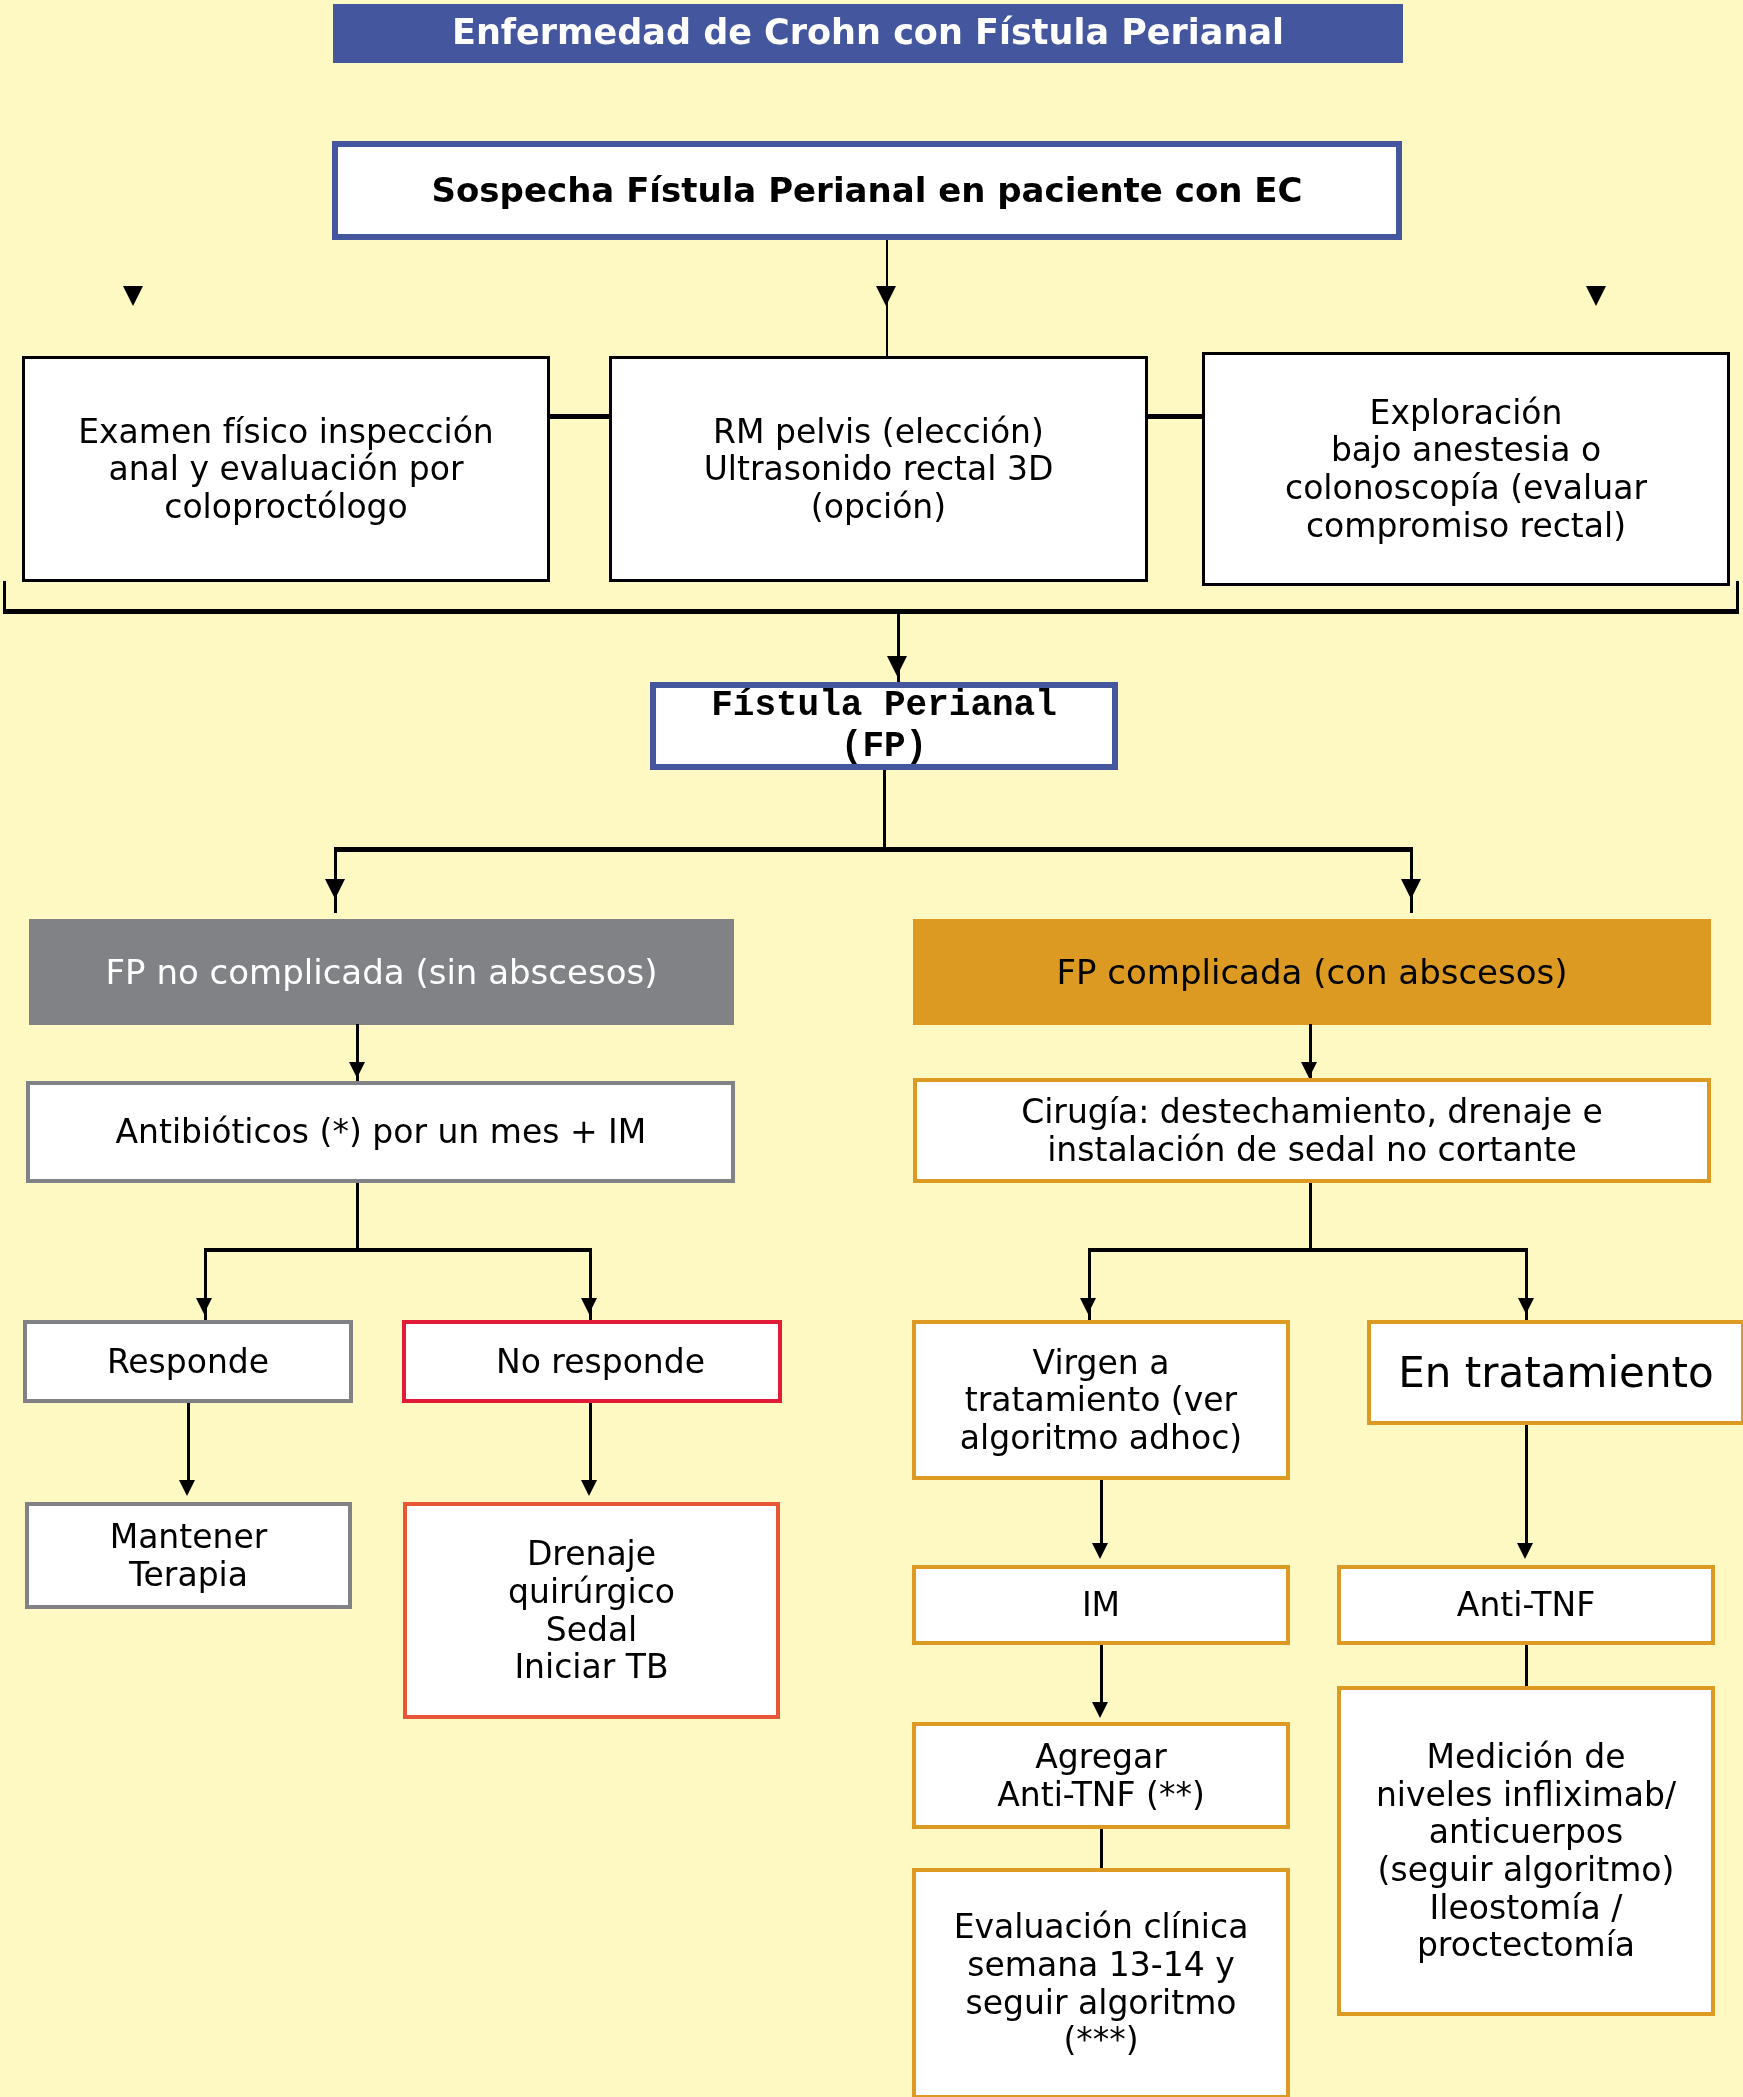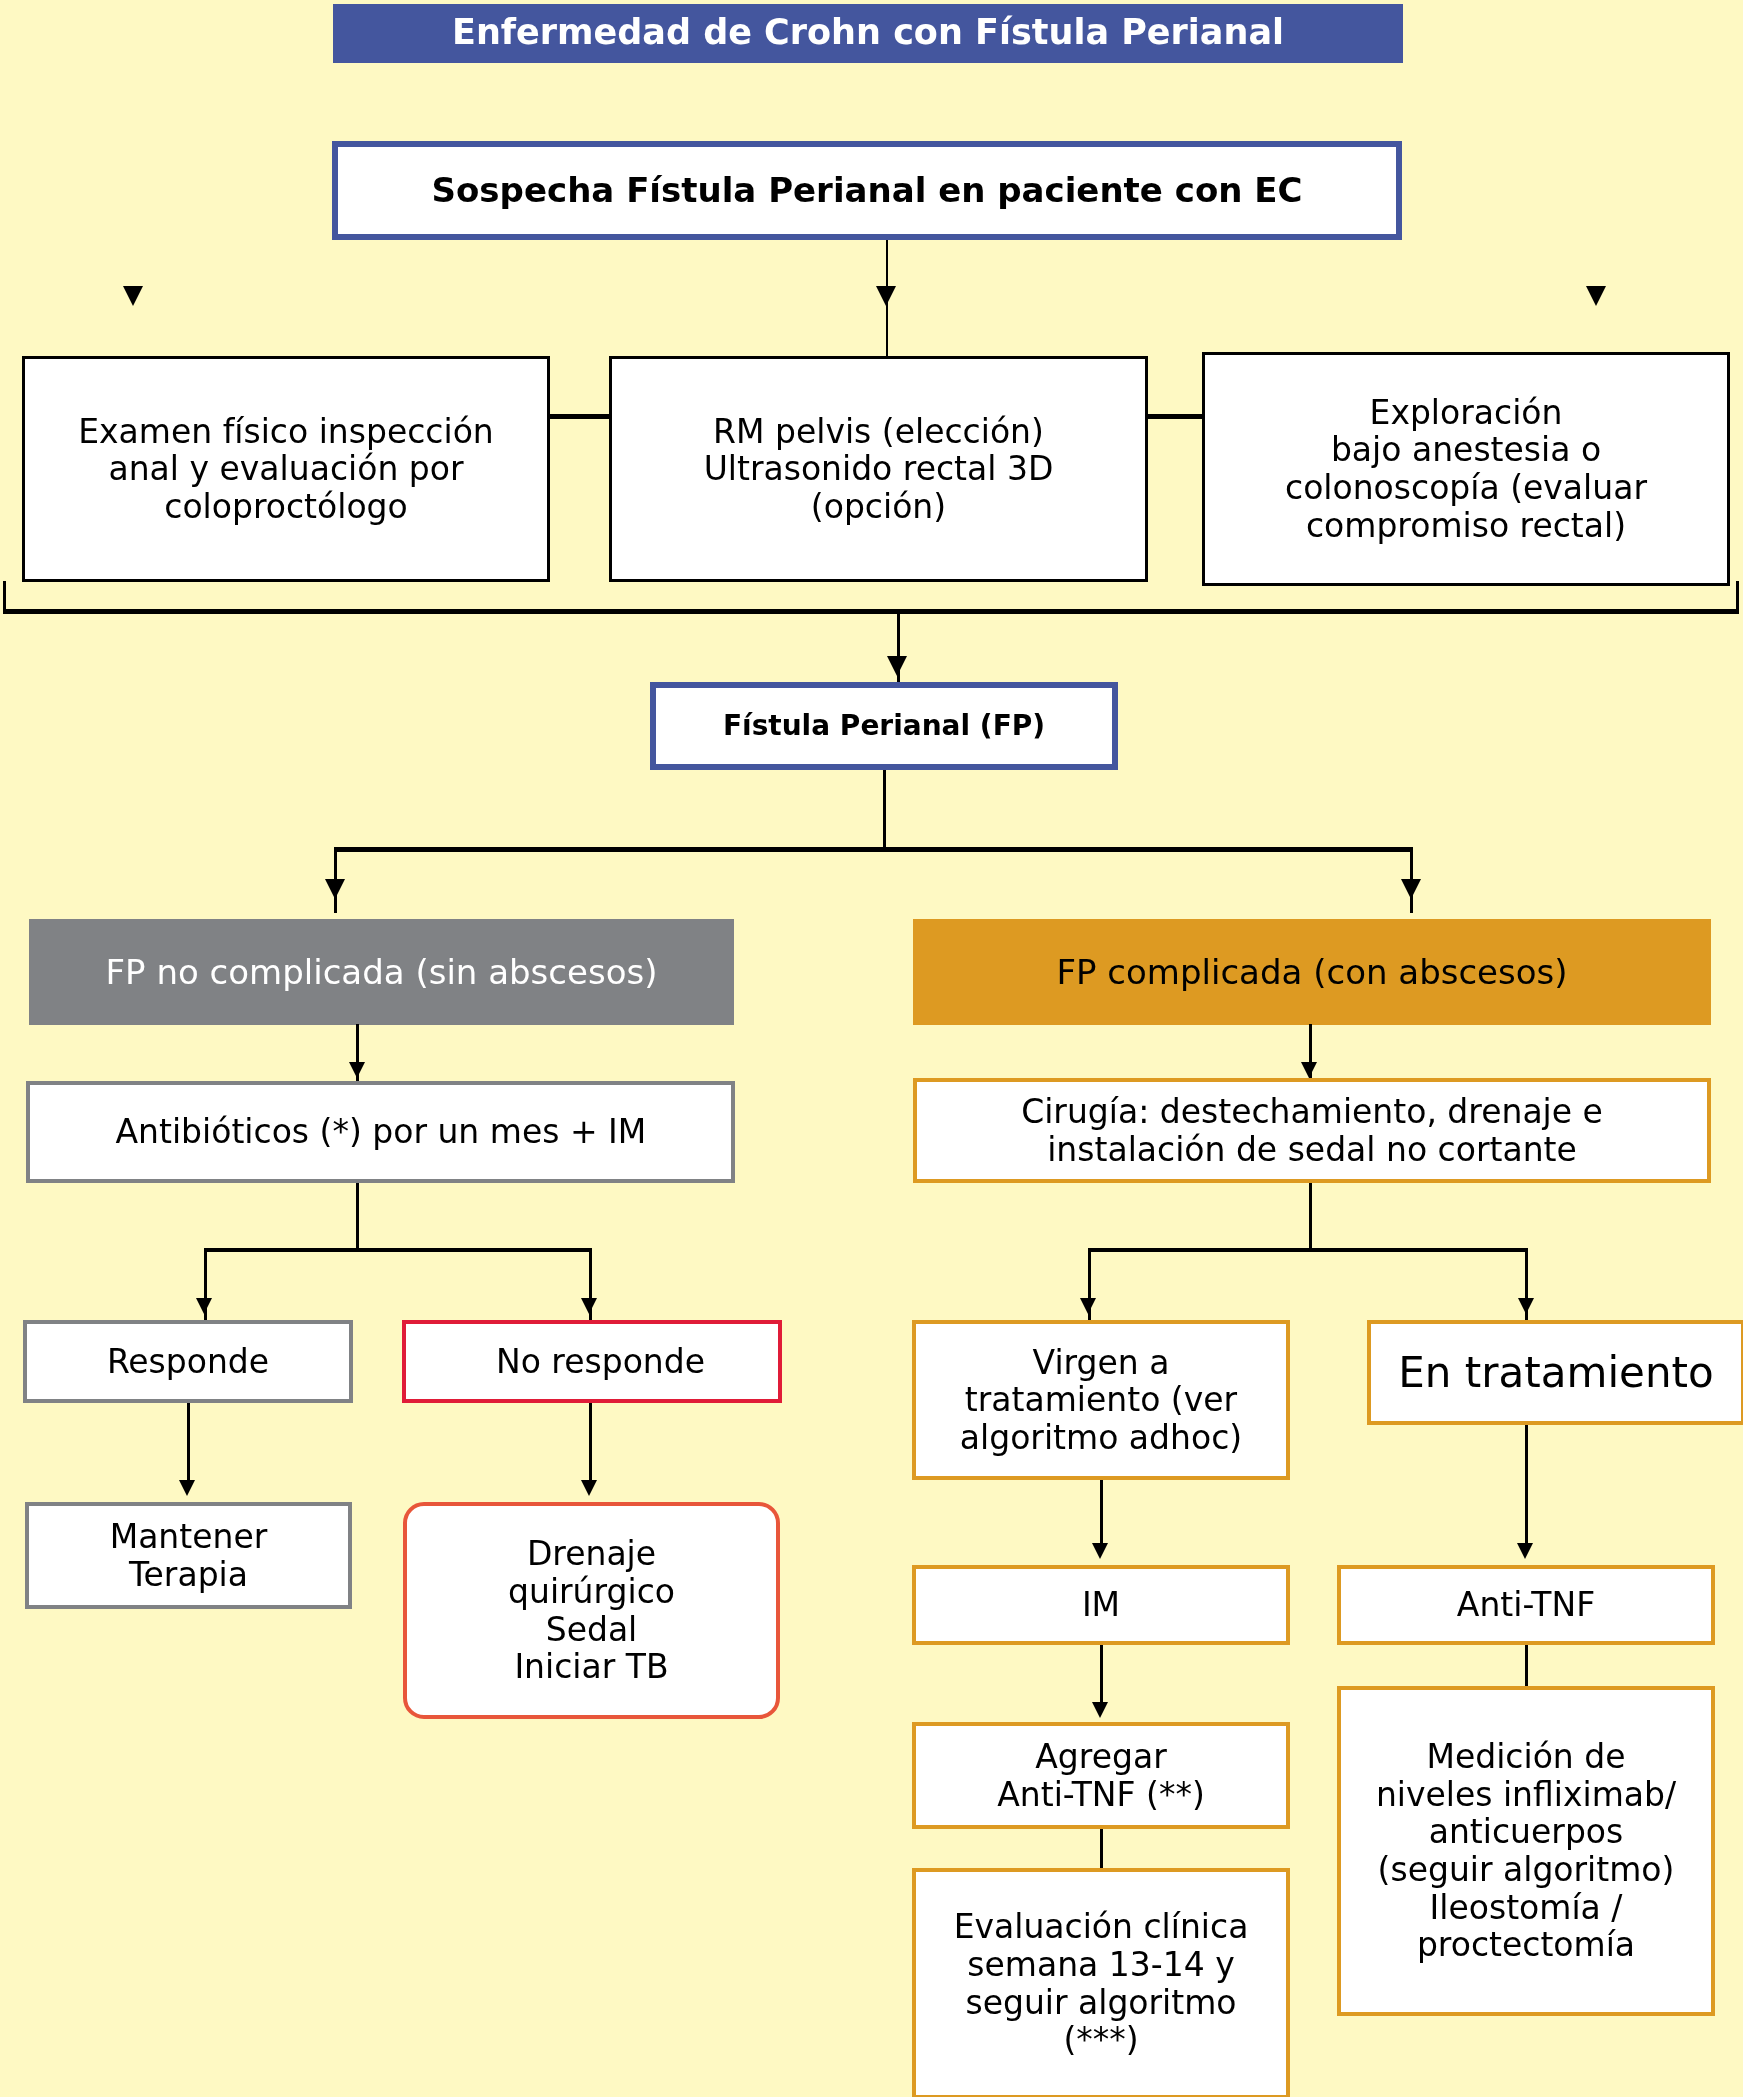--- a/index.html
+++ b/index.html
@@ -68,21 +68,21 @@
 colonoscopía (evaluar
 compromiso rectal)</span>
   </div>
 
   <div class="ln vln-thin" style="left:2.8px;top:581px;width:2.8px;height:31px;"></div>
   <div class="ln vln-thin" style="left:1736px;top:581px;width:2.8px;height:31px;"></div>
   <div class="ln hln" style="left:2.8px;top:609px;width:1736px;height:5px;"></div>
   <div class="ln vln-thin" style="left:897px;top:609px;width:2.8px;height:94px;"></div>
   <div class="arw" style="left:887px;top:656px;"></div>
 
-  <div class="box v-blue2" style="left:650px;top:682px;width:468px;height:88px;font-size:28px;">
+  <div class="box v-blue2" style="left:650px;top:682px;width:468px;height:88px;font-size:36px;font-family:Liberation Mono, monospace;">
     <span class="t">Fístula Perianal (FP)</span>
   </div>
 
   <div class="ln vln-thin" style="left:883px;top:770px;width:2.8px;height:80px;"></div>
   <div class="ln hln" style="left:334px;top:847px;width:1078px;height:5px;"></div>
   <div class="ln vln-thin" style="left:334px;top:847px;width:2.8px;height:66px;"></div>
   <div class="ln vln-thin" style="left:1410px;top:847px;width:2.8px;height:66px;"></div>
   <div class="arw" style="left:325px;top:879px;"></div>
   <div class="arw" style="left:1401px;top:879px;"></div>
 
@@ -120,21 +120,21 @@
   <div class="arw-sm" style="left:179px;top:1480px;"></div>
 
   <div class="box v-gray" style="left:25px;top:1502px;width:327px;height:107px;font-size:33px;">
     <span class="t">Mantener
 Terapia</span>
   </div>
 
   <div class="ln vln-thin" style="left:589px;top:1403px;width:2.8px;height:83px;"></div>
   <div class="arw-sm" style="left:581px;top:1480px;"></div>
 
-  <div class="box v-tomato" style="left:403px;top:1502px;width:377px;height:217px;font-size:33px;border-radius:21px;">
+  <div class="box v-tomato" style="left:403px;top:1502px;width:377px;height:217px;font-size:33px;">
     <span class="t">Drenaje
 quirúrgico
 Sedal
 Iniciar TB</span>
   </div>
 
   <div class="ln vln-thin" style="left:1309px;top:1024px;width:2.8px;height:61px;"></div>
   <div class="arw-sm" style="left:1301px;top:1062px;"></div>
 
   <div class="box v-orange" style="left:913px;top:1078px;width:798px;height:105px;font-size:33px;">

